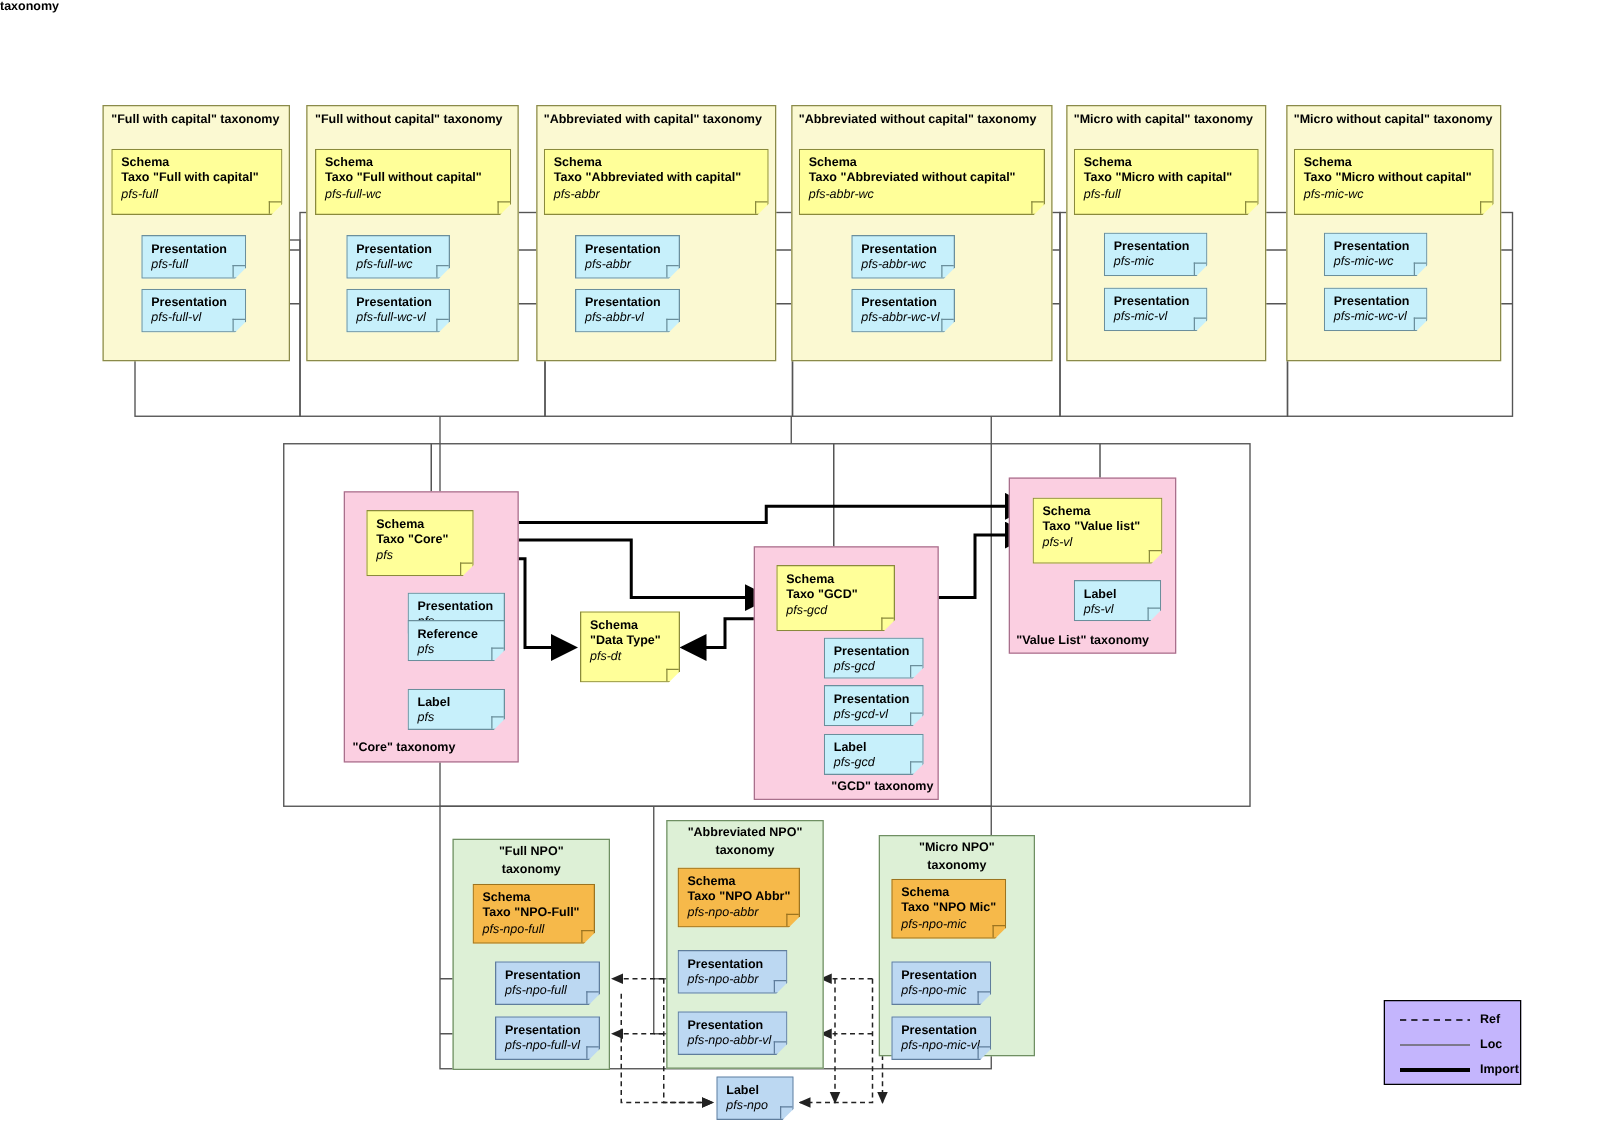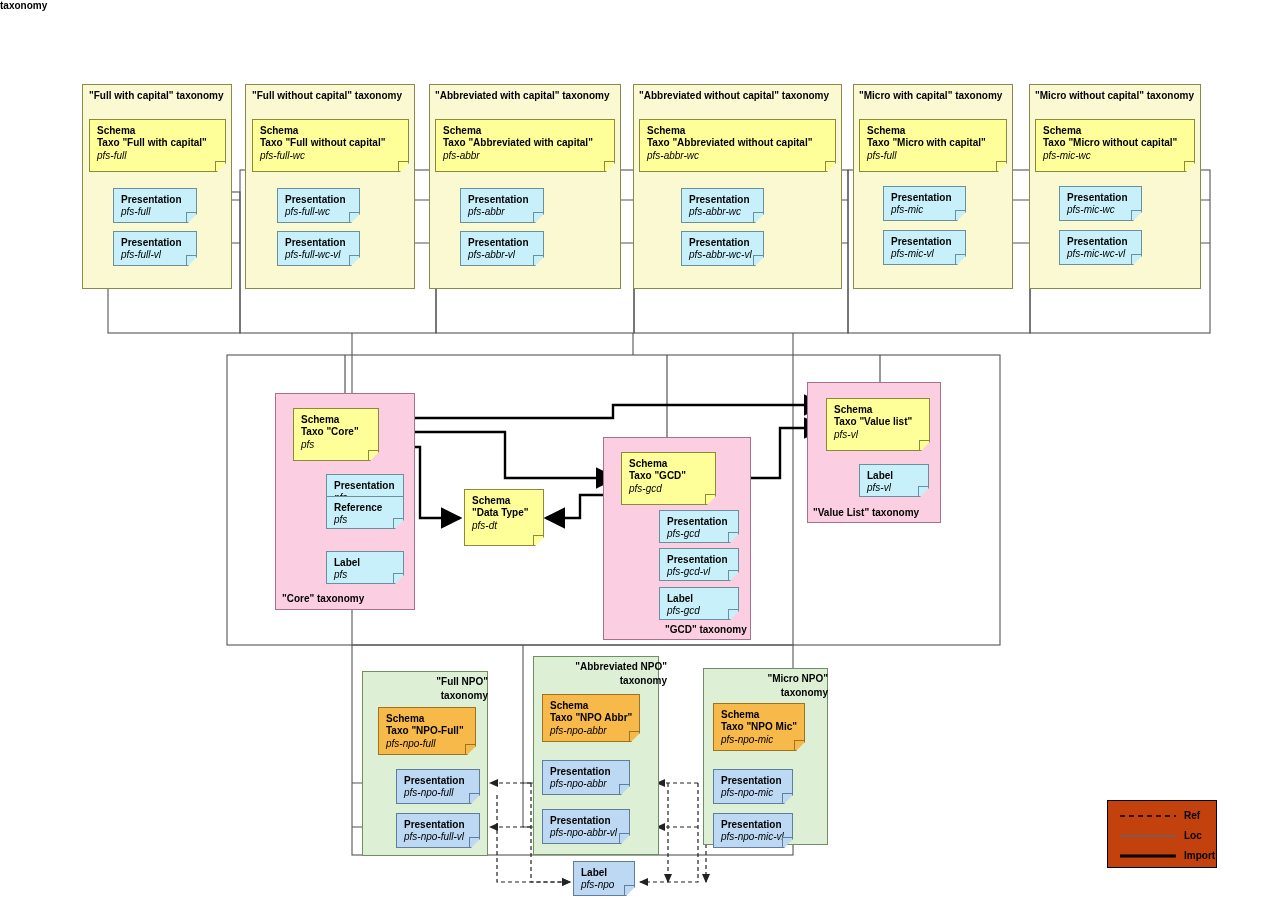--- a/index.html
+++ b/index.html
@@ -23,23 +23,23 @@
   .leaf{background:#c7f0fb;border-color:#6b8f9c;}
   .leaf .fold{border-color:#6b8f9c;}
   .leaf-npo{background:#bcd8f2;border-color:#5f7d9c;}
   .leaf-npo .fold{border-color:#5f7d9c;}
   
   .grp{position:absolute;box-sizing:border-box;border:1px solid #6b6b4a;}
   .grp-yellow{background:#fbf9d2;border-color:#8a8a4a;}
   .grp-pink{background:#fbcfe1;border-color:#a8708c;}
   .grp-green{background:#ddf0d6;border-color:#6f8f63;}
   .grp-title{position:absolute;font-weight:bold;font-size:10px;color:#000;white-space:nowrap;}
-  .grp-title.c{text-align:right;}
+  .grp-title.c{text-align:center;}
   
-  #legend{position:absolute;box-sizing:border-box;border:1px solid #000;background:#c2410c;}
+  #legend{position:absolute;box-sizing:border-box;border:1px solid #000;background:#c4b5fd;}
   #legend .lbl{position:absolute;font-weight:bold;font-size:10px;color:#000;}
 </style>
 </head>
 <body>
 
 <div id="stage">
 
   <svg class="lines" viewBox="0 0 1280 905">
     <defs>
       <marker id="ahThick" markerWidth="9" markerHeight="9" refX="8" refY="4.5" orient="auto">

